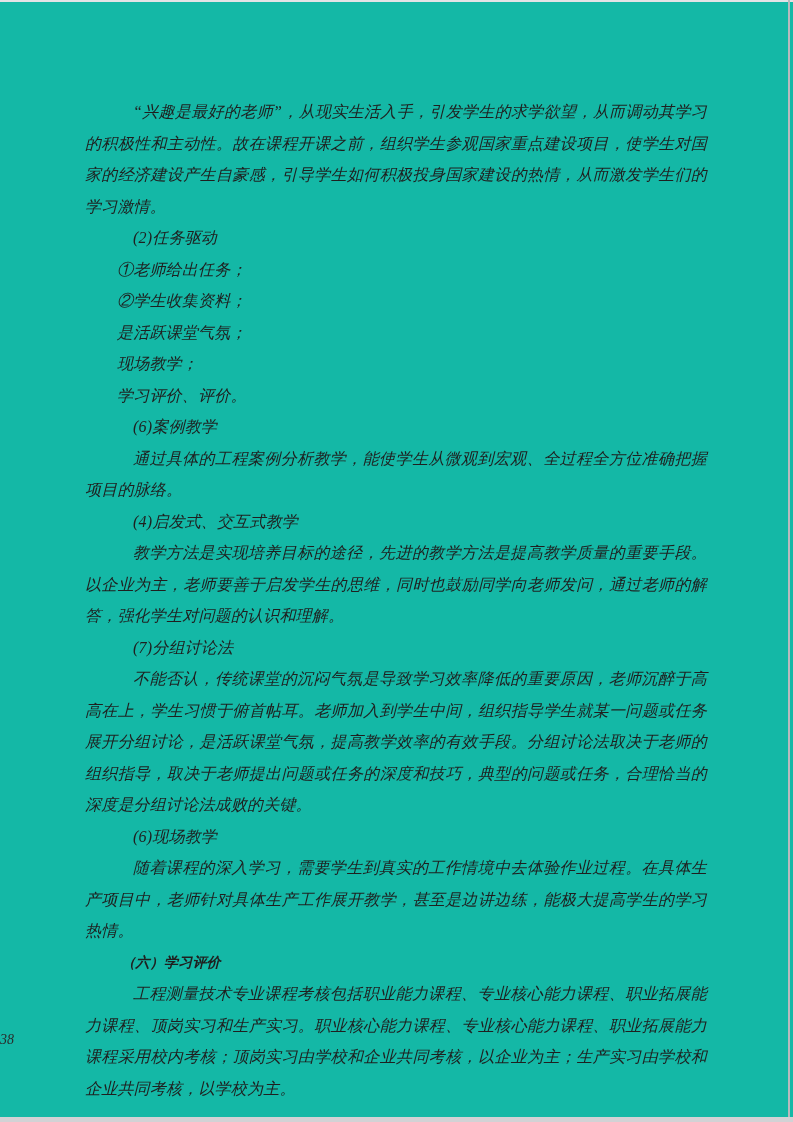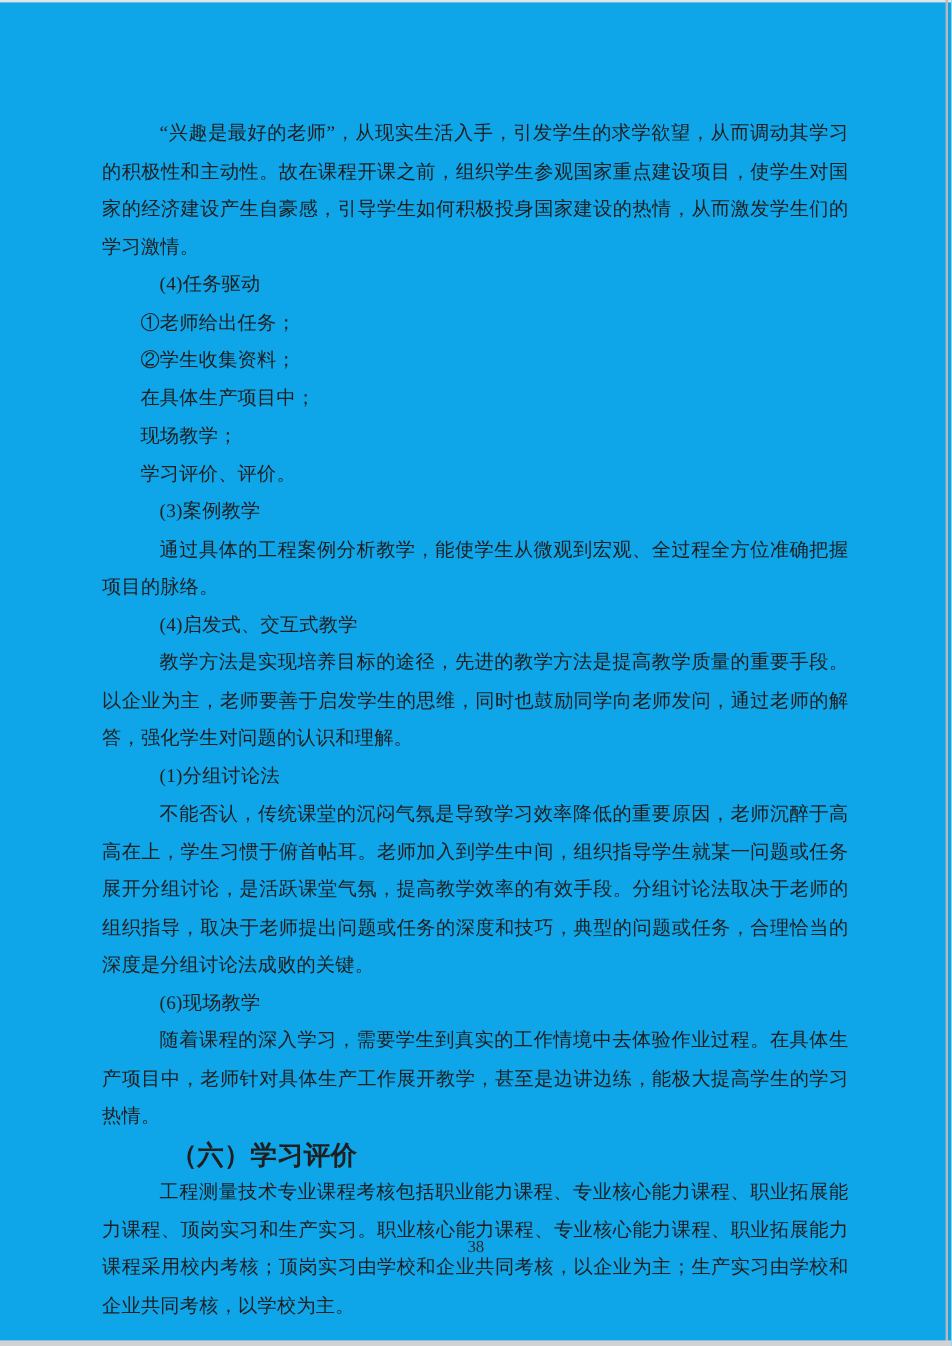--- a/index.html
+++ b/index.html
@@ -4,24 +4,25 @@
 <style>
   html, body {
     margin: 0;
     padding: 0;
     background: #ffffff;
   }
   .page {
     position: relative;
     width: 793px;
     height: 1122px;
-    background: #0ea5e9;
+    background: #14b8a6;
     overflow: hidden;
     font-family: "Liberation Serif", "DejaVu Serif", serif;
     color: #1f1f1f;
+    font-style: italic;
   }
   
   .edge-top {
     position: absolute; top: 0; left: 0;
     width: 793px; height: 2px;
     background: #e3e3e6;
   }
   .edge-right {
     position: absolute; top: 0; left: 788px;
     width: 2px; height: 1122px;
@@ -45,54 +46,53 @@
     text-justify: inter-ideograph;
     letter-spacing: 0.2px;
     margin: 0;
   }
   .paragraph    { text-indent: 3em; }
   .list-heading { text-indent: 3em; }
   .list-item    { text-indent: 2em; }
   .section-heading {
     text-indent: 2.6em;
     font-weight: bold;
-    font-size: 22px;
+    font-size: 14px;
   }
   .page-number {
     position: absolute;
     top: 1030px;
     left: 0;
     width: 793px;
-    text-align: center;
     font-size: 14px;
     line-height: 20px;
     color: #2a2a2a;
   }
 </style>
 </head>
 <body>
 
 <div class="page">
   <div class="edge-top"></div>
   <div class="edge-right"></div>
   <div class="edge-bottom"></div>
 
   <div class="content" id="blocks">
       <div class="block paragraph">“兴趣是最好的老师”，从现实生活入手，引发学生的求学欲望，从而调动其学习的积极性和主动性。故在课程开课之前，组织学生参观国家重点建设项目，使学生对国家的经济建设产生自豪感，引导学生如何积极投身国家建设的热情，从而激发学生们的学习激情。</div>
-      <div class="block list-heading">(4)任务驱动</div>
+      <div class="block list-heading">(2)任务驱动</div>
       <div class="block list-item">①老师给出任务；</div>
       <div class="block list-item">②学生收集资料；</div>
-      <div class="block list-item">在具体生产项目中；</div>
+      <div class="block list-item">是活跃课堂气氛；</div>
       <div class="block list-item">现场教学；</div>
       <div class="block list-item">学习评价、评价。</div>
-      <div class="block list-heading">(3)案例教学</div>
+      <div class="block list-heading">(6)案例教学</div>
       <div class="block paragraph">通过具体的工程案例分析教学，能使学生从微观到宏观、全过程全方位准确把握项目的脉络。</div>
       <div class="block list-heading">(4)启发式、交互式教学</div>
       <div class="block paragraph">教学方法是实现培养目标的途径，先进的教学方法是提高教学质量的重要手段。以企业为主，老师要善于启发学生的思维，同时也鼓励同学向老师发问，通过老师的解答，强化学生对问题的认识和理解。</div>
-      <div class="block list-heading">(1)分组讨论法</div>
+      <div class="block list-heading">(7)分组讨论法</div>
       <div class="block paragraph">不能否认，传统课堂的沉闷气氛是导致学习效率降低的重要原因，老师沉醉于高高在上，学生习惯于俯首帖耳。老师加入到学生中间，组织指导学生就某一问题或任务展开分组讨论，是活跃课堂气氛，提高教学效率的有效手段。分组讨论法取决于老师的组织指导，取决于老师提出问题或任务的深度和技巧，典型的问题或任务，合理恰当的深度是分组讨论法成败的关键。</div>
       <div class="block list-heading">(6)现场教学</div>
       <div class="block paragraph">随着课程的深入学习，需要学生到真实的工作情境中去体验作业过程。在具体生产项目中，老师针对具体生产工作展开教学，甚至是边讲边练，能极大提高学生的学习热情。</div>
       <div class="block section-heading">（六）学习评价</div>
       <div class="block paragraph">工程测量技术专业课程考核包括职业能力课程、专业核心能力课程、职业拓展能力课程、顶岗实习和生产实习。职业核心能力课程、专业核心能力课程、职业拓展能力课程采用校内考核；顶岗实习由学校和企业共同考核，以企业为主；生产实习由学校和企业共同考核，以学校为主。</div>
     </div>
 
   <div class="page-number">38</div>
 </div>
 

